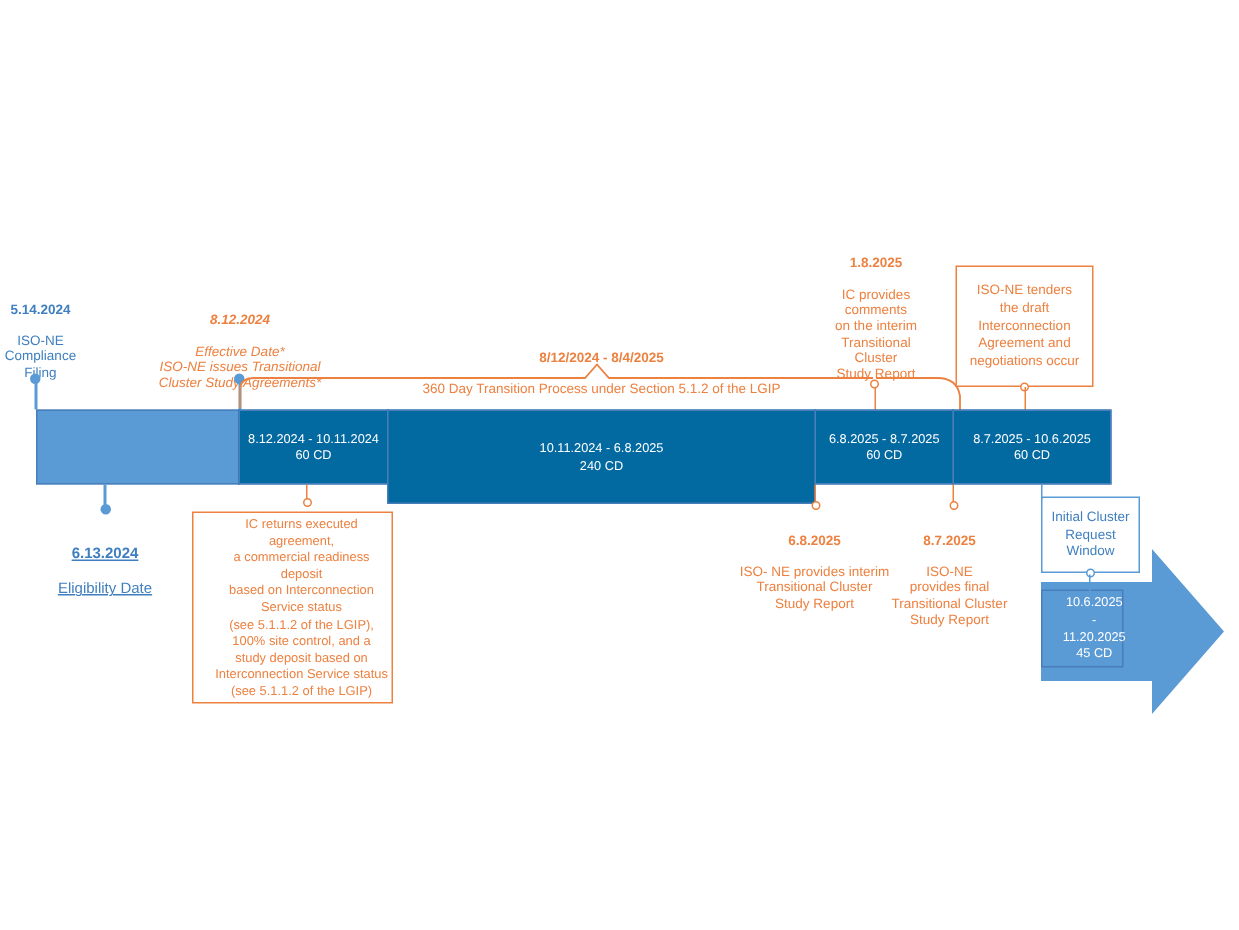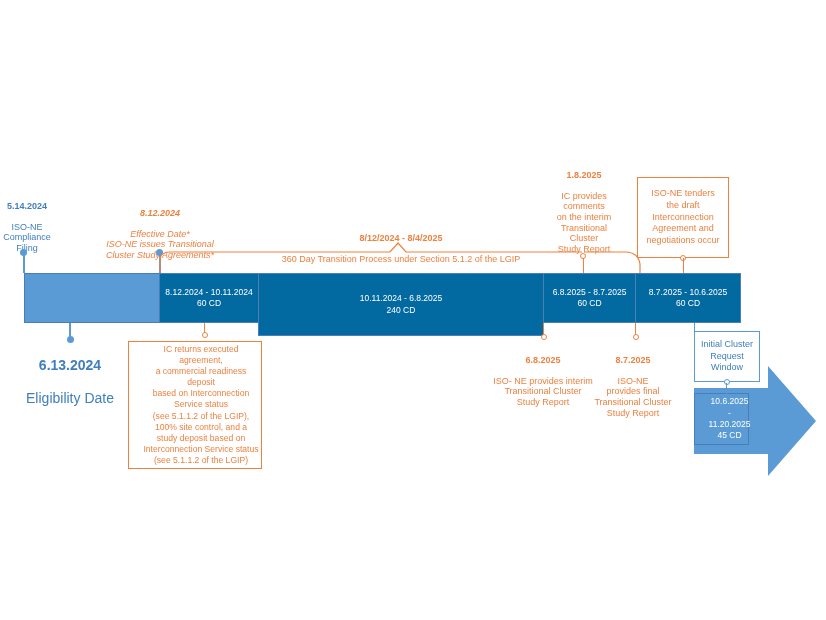--- a/index.html
+++ b/index.html
@@ -177,21 +177,21 @@
     <div>60 CD</div>
   </div>
 
   <div class="bar-seg seg-orange" style="left:635px; top:273px; width:106px; height:50px;">
     <div>8.7.2025 - 10.6.2025</div>
     <div>60 CD</div>
   </div>
 
   <div class="conn conn-blue" style="left:69px; top:323px; width:1.5px; height:17px;"></div>
   <div class="dot" style="left:66.5px; top:336px;"></div>
-  <div class="lbl lbl-blue" style="left:18px; top:340px; width:104px; font-size:14px;">
+  <div class="lbl lbl-blue" style="left:18px; top:352px; width:104px; font-size:10px;text-decoration:underline;">
     <div class="d">6.13.2024</div>
     <div>Eligibility Date</div>
   </div>
 
   <div class="conn" style="left:204px; top:323px; width:1.2px; height:13px;"></div>
   <div class="ring" style="left:201.5px; top:332px;"></div>
   <div class="callout" style="left:128px; top:341px; width:134px; height:128px; font-size:8.6px;padding-left:12px;">
     <span>IC returns executed agreement,
 a commercial readiness deposit
 based on Interconnection

